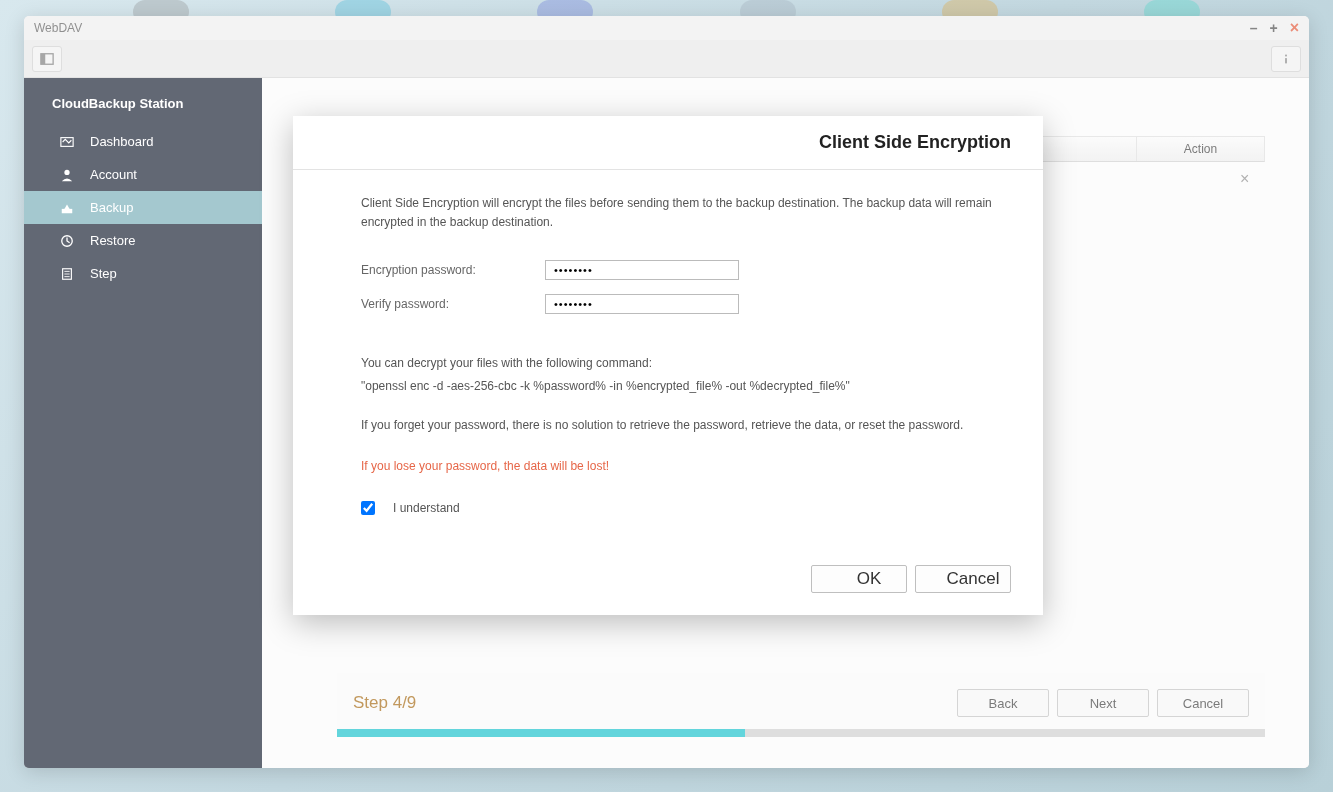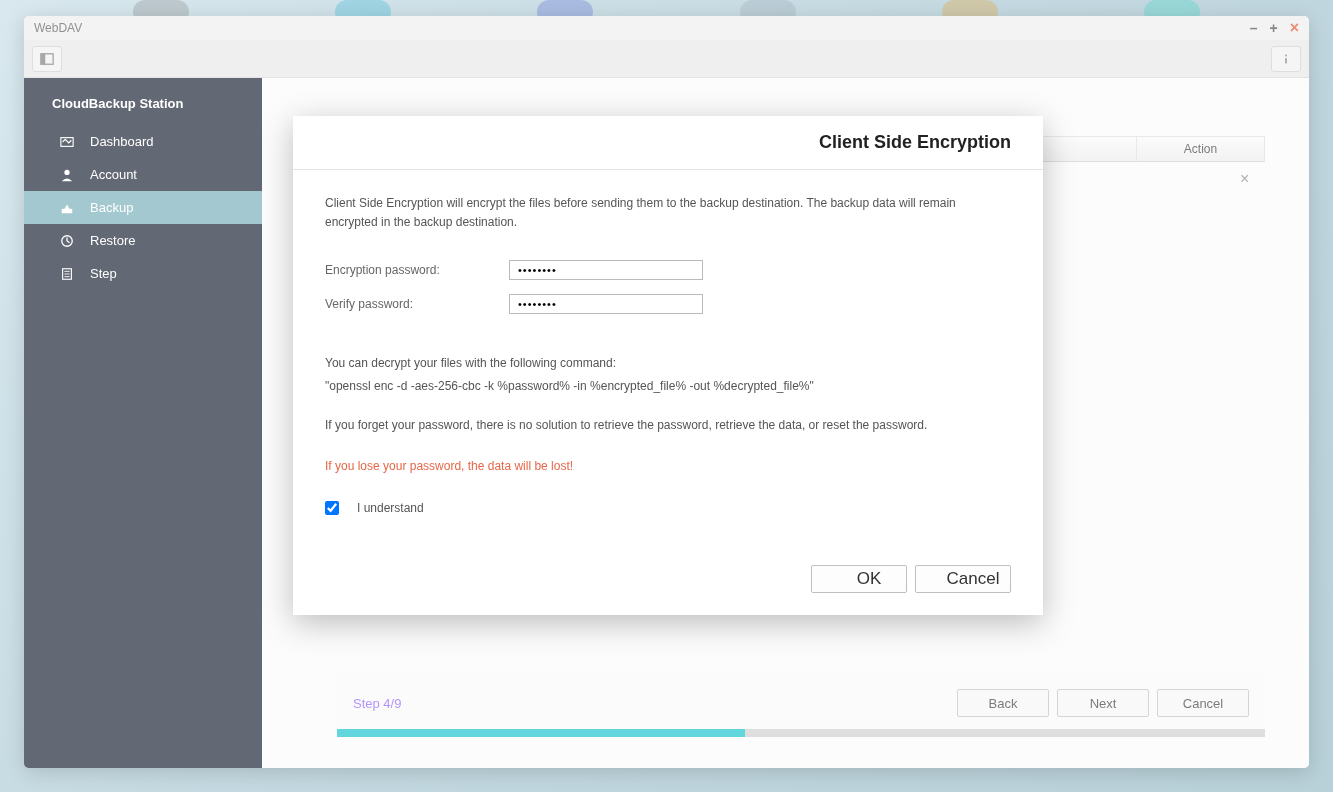--- a/index.html
+++ b/index.html
@@ -165,22 +165,22 @@
       right: 44px;
       bottom: 35px;
       height: 60px;
       background: #f9f9f9;
       display: flex;
       align-items: center;
       justify-content: space-between;
       padding: 0 16px;
     }
     .wizard-step {
-      color: #8b5cf6;
-      font-size: 13px;
+      color: #a16207;
+      font-size: 17px;
     }
     .wizard-btns { display: flex; gap: 8px; }
     .wizard-btns button {
       width: 92px; height: 28px;
       background: #f6f6f6;
       border: 1px solid #bfbfbf;
       border-radius: 2px;
       font-size: 13px;
       color: #333;
     }
@@ -218,20 +218,21 @@
       font-size: 18px;
       font-weight: bold;
       color: #222;
     }
     .modal-body {
       padding: 24px 32px 16px;
       font-size: 12px;
       color: #555;
       display: flex;
       flex-direction: column;
+      margin-left: 36px;
     }
     .modal-desc { margin-bottom: 28px; line-height: 1.6; }
     .form-row {
       display: flex;
       align-items: center;
       margin-bottom: 14px;
     }
     .form-label { width: 184px; color: #666; font-size: 12px; }
     .form-input {
       width: 194px;

